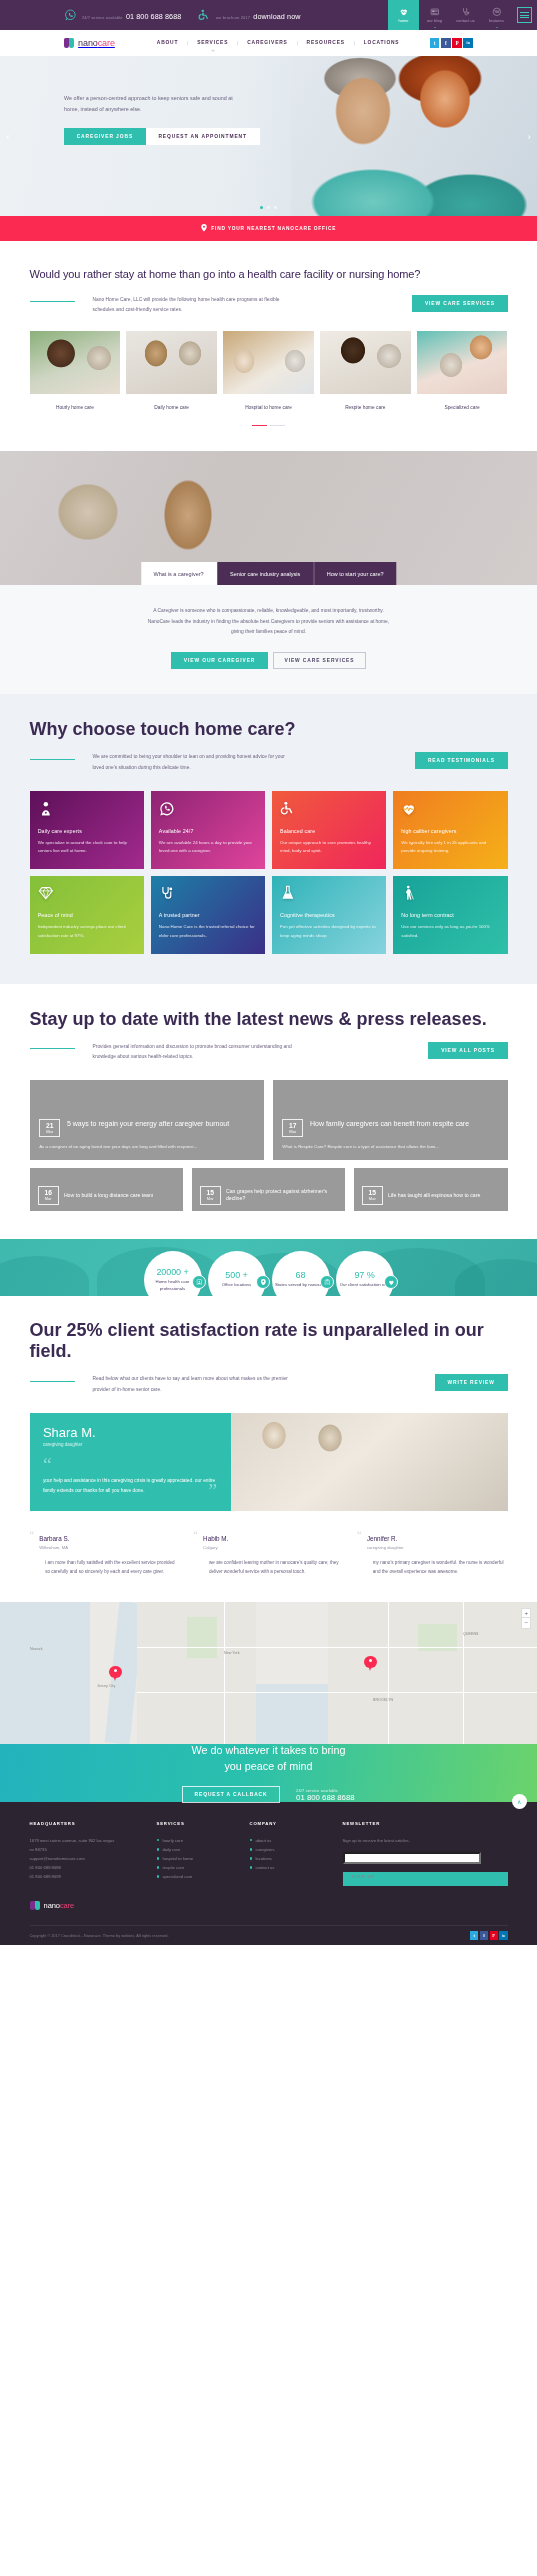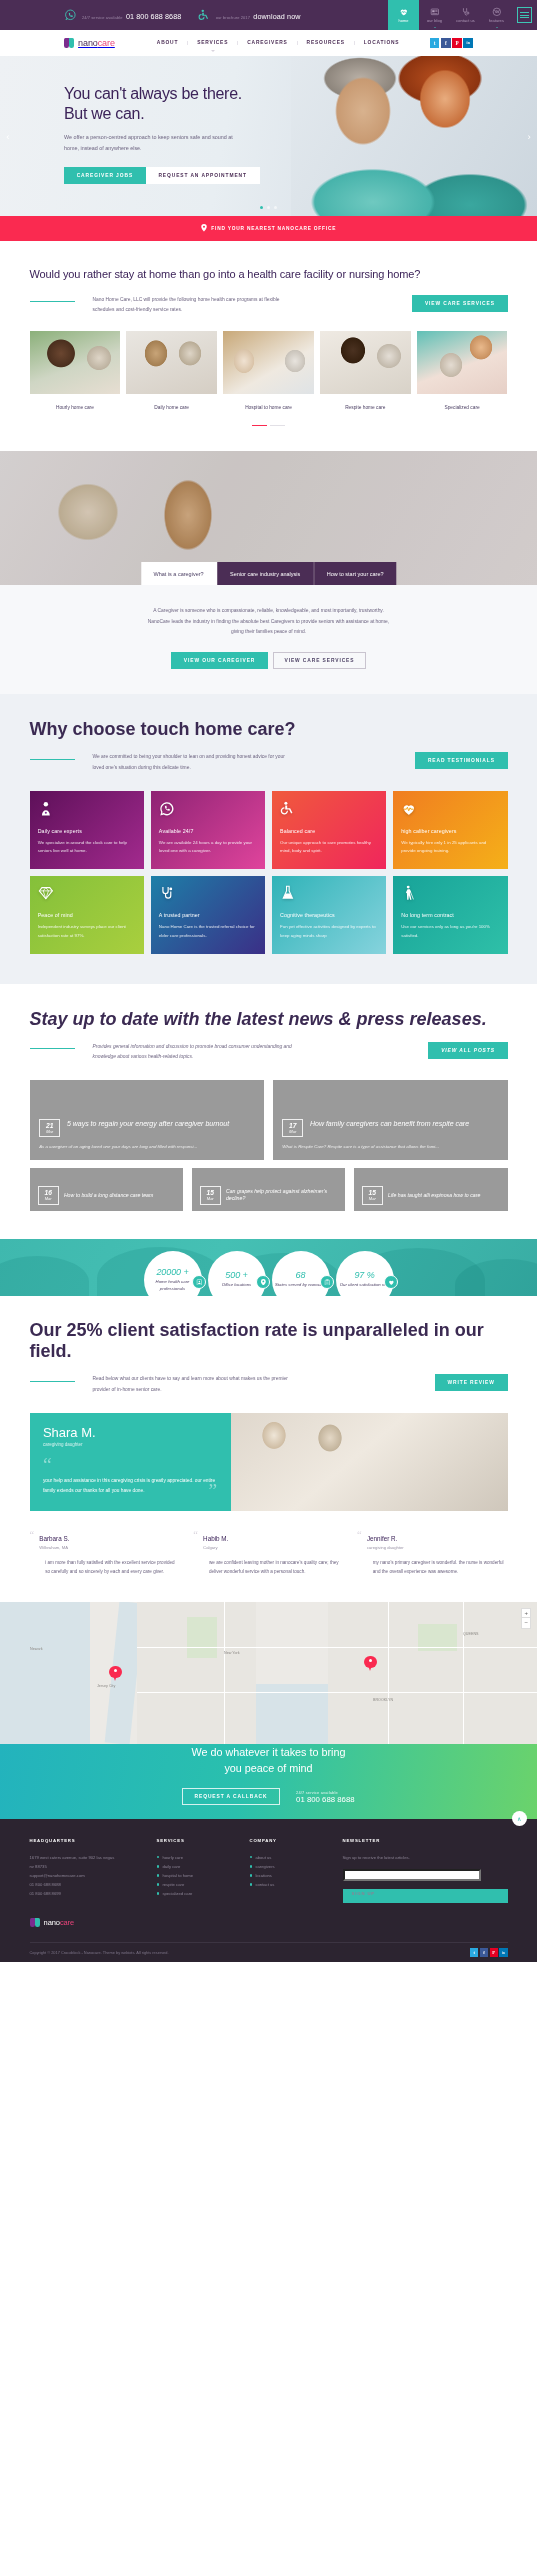--- a/index.html
+++ b/index.html
@@ -143,38 +143,38 @@
   .c1 { background:linear-gradient(135deg,#5d1059,#a32a8e); }
   .c2 { background:linear-gradient(135deg,#8e2374,#e0449c); }
   .c3 { background:linear-gradient(135deg,#f05a3c,#f0265c); }
   .c4 { background:linear-gradient(135deg,#f07d20,#f5b019); }
   .c5 { background:linear-gradient(135deg,#84c03a,#a9cf3e); }
   .c6 { background:linear-gradient(135deg,#1d7fa8,#3b2f87); }
   .c7 { background:linear-gradient(135deg,#2fb3b8,#86d3dd); }
   .c8 { background:linear-gradient(135deg,#17a399,#2fc0a8); }
 
   
-  .news { padding:25px 16px 28px;font-style:italic; }
+  .news { padding:25px 16px 28px; }
   .news-top { display:flex; gap:8.2px; margin-top:18px; }
   .ntop { flex:1; height:80px; background:#9a9a9a; position:relative; }
   .ntop-in { position:absolute; left:9.7px; right:9.7px; bottom:8.2px; }
   .nhead { display:flex; gap:6.7px; align-items:flex-start; }
   .ndate { border:0.7px solid rgba(255,255,255,.85); width:21px; padding:2.2px 0 2.2px; text-align:center; flex:none; }
   .ndate .d { font-size:6.7px; color:#fff; font-weight:700; line-height:1.05; }
   .ndate .m { font-size:4px; color:#fff; line-height:1.3; }
   .ntitle { font-size:7px; color:#fff; line-height:1.38; font-weight:400; }
   .nexc { margin-top:6px; font-size:4.4px; line-height:1.95; color:rgba(255,255,255,.85); }
   .news-bot { display:flex; gap:8.2px; margin-top:8.2px; }
   .nsm { flex:1; height:43px; background:#9a9a9a; position:relative; }
   .nsm-in { position:absolute; left:8.2px; right:8.2px; bottom:6.7px; display:flex; gap:5.2px; align-items:center; }
   .nsm .ntitle { font-size:5.2px; line-height:1.42; }
 
   
   .stats { height:57px; position:relative; overflow:hidden;
-    background:linear-gradient(120deg,#3fb8ae 0%,#45c0b4 40%,#39ada4 100%);font-style:italic; }
+    background:linear-gradient(120deg,#3fb8ae 0%,#45c0b4 40%,#39ada4 100%); }
   .stats .umb { position:absolute; border-radius:50% 50% 0 0; opacity:.18; background:#0d7a72; }
   .stats-row { position:relative; display:flex; justify-content:center; gap:6px; padding-top:11.2px; z-index:2; }
   .stat { width:58px; height:58px; border-radius:50%; background:#fff; display:flex; flex-direction:column; align-items:center; justify-content:center; position:relative; }
   .stat .num { font-size:9px; color:#30bfae; font-weight:400; letter-spacing:-0.1px; }
   .stat .lbl { font-size:4.3px; color:#4b3f63; text-align:center; line-height:1.55; margin-top:2.2px; }
   .stat .bubble { position:absolute; right:-4.5px; top:24.6px; width:14px; height:14px; border-radius:50%; background:#30bfae; border:1.5px solid #fff; display:flex; align-items:center; justify-content:center; }
   .stat .bubble svg { width:6.7px; height:6.7px; fill:#fff; }
 
   
   .tst { padding:24px 0 25px; }
@@ -206,21 +206,21 @@
   .map .lbl { position:absolute; font-size:3.7px; color:#8d8a86; }
   .pinm { position:absolute; width:12.7px; height:17px; }
   .pinm .hd { width:12.7px; height:12.7px; border-radius:50%; background:#fa2a50; }
   .pinm .tl { position:absolute; left:3.7px; top:9.7px; width:0;height:0;border-left:2.6px solid transparent;border-right:2.6px solid transparent;border-top:6.7px solid #fa2a50; }
   .pinm .dot { position:absolute; left:4.9px; top:3.7px; width:3px; height:3px; border-radius:50%; background:#fff; }
   .map-zoom { position:absolute; right:6px; top:6px; width:9.7px; background:#fff; border:0.7px solid #ddd; }
   .map-zoom i { display:block; height:9.7px; line-height:9.7px; text-align:center; font-size:6px; color:#666; border-bottom:0.7px solid #ddd; font-style:normal; }
   .map-zoom i:last-child { border-bottom:none; }
 
   
-  .cta { height:75px; background:linear-gradient(100deg,#23b3bd 0%,#2ac0ad 45%,#6bd36b 100%); display:flex; flex-direction:column; align-items:center; justify-content:flex-start; }
+  .cta { height:58px; background:linear-gradient(100deg,#23b3bd 0%,#2ac0ad 45%,#6bd36b 100%); display:flex; flex-direction:column; align-items:center; justify-content:center; }
   .cta h3 { color:#fff; font-size:10.8px; font-weight:400; text-align:center; line-height:1.5; }
   .cta-row { margin-top:12px; display:flex; align-items:center; gap:16.4px; }
   .btn-cta { border:0.7px solid rgba(255,255,255,.8); background:transparent; color:#fff; height:17px; padding:0 11.2px; }
   .cta-ph .sm { font-size:3.9px; color:rgba(255,255,255,.85); letter-spacing:0.2px; }
   .cta-ph .bg { font-size:7.8px; color:#fff; }
   .totop { position:absolute; right:10.4px; width:15px; height:15px; border-radius:50%; background:#fff; display:flex; align-items:center; justify-content:center; color:#30bfae; font-size:6px; }
 
   
   .footer { background:#2c2430; padding:19.4px 0 0; }
   .fgrid { display:flex; gap:15px; }
@@ -341,24 +341,20 @@
       <span style="background:#2aa9e0">t</span>
       <span style="background:#3b5998">f</span>
       <span style="background:#e60023">P</span>
       <span style="background:#0077b5;font-size:3.7px">in</span>
     </div>
   </div>
 
   <section class="hero">
     <div class="hero-photo"></div>
     <div class="hero-inner">
-      <h1>
-        <span>You can't always be there.</span><br>
-        <span>But we can.</span>
-      </h1>
       <p>We offer a person-centred approach to keep seniors safe and sound at home, instead of anywhere else.</p>
       <div class="hero-btns">
         <a class="btn btn-teal" href="#">CAREGIVER JOBS</a>
         <a class="btn btn-white" href="#">REQUEST AN APPOINTMENT</a>
       </div>
     </div>
     <div class="hero-arrow l">‹</div>
     <div class="hero-arrow r">›</div>
     <div class="hero-dots">
       <i class="on"></i>

